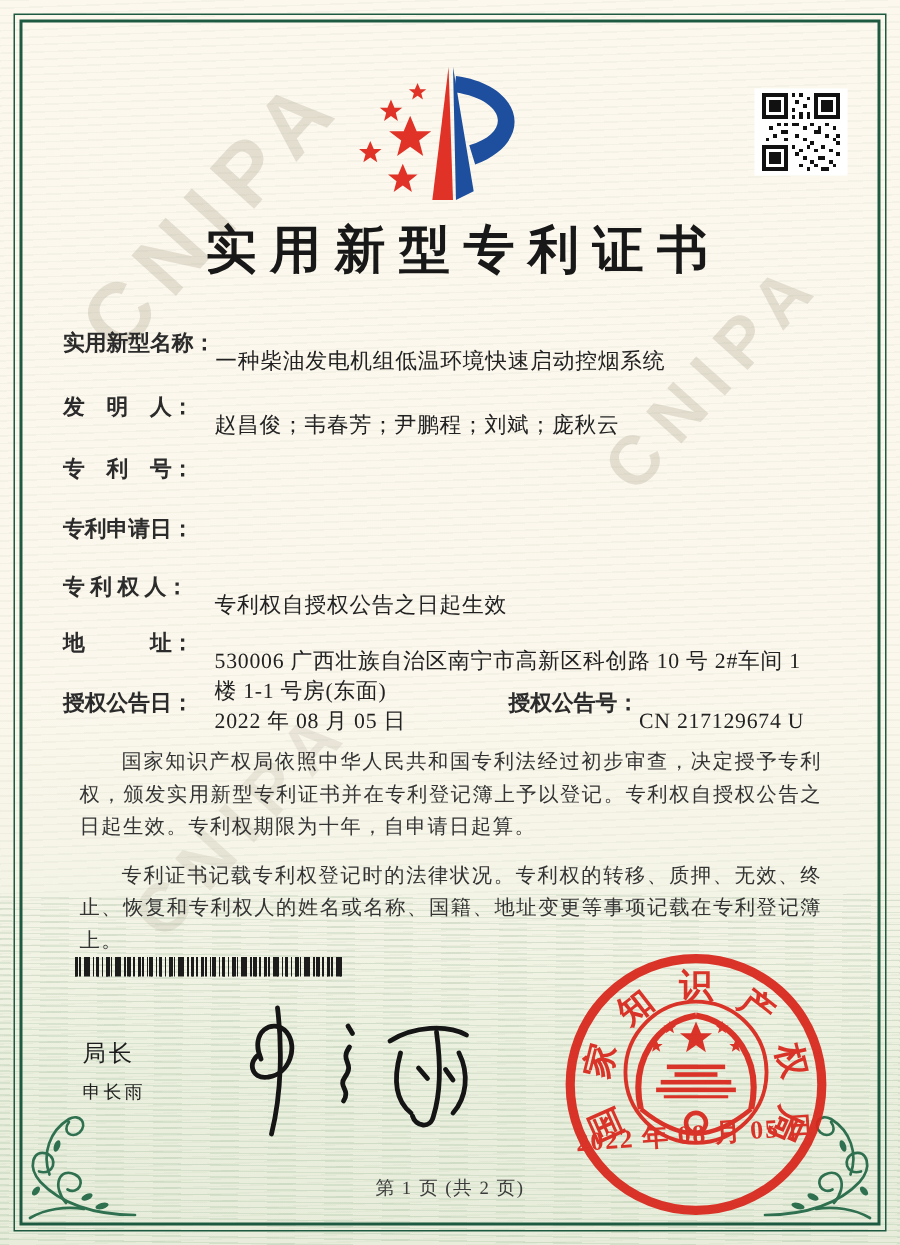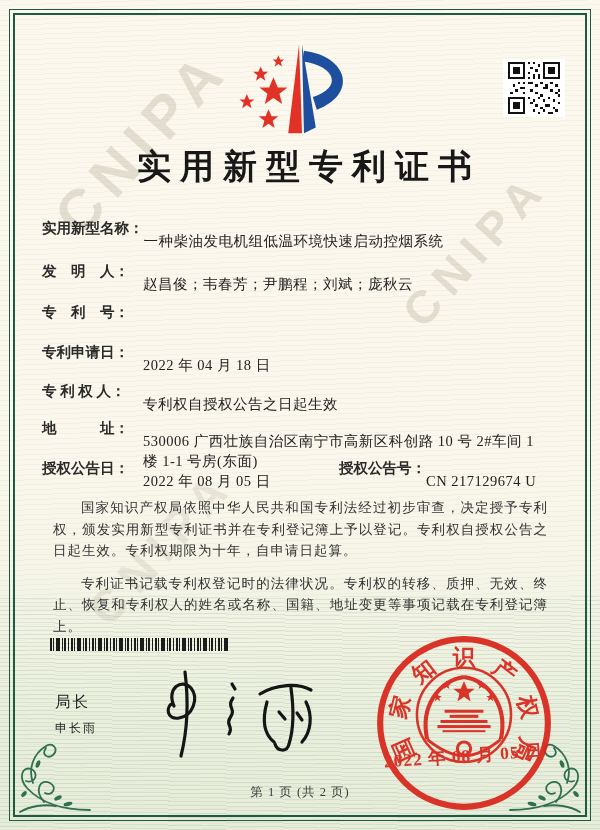--- a/index.html
+++ b/index.html
@@ -206,21 +206,20 @@
   </div>
   <div class="row r1">
     <span class="flabel">发　明　人：</span>
     <span class="fvalue">赵昌俊；韦春芳；尹鹏程；刘斌；庞秋云</span>
   </div>
   <div class="row r2">
     <span class="flabel">专　利　号：</span>
   </div>
   <div class="row r3">
     <span class="flabel">专利申请日：</span>
-    <span class="fvalue">2022 年 04 月 18 日</span>
   </div>
   <div class="row r4">
     <span class="flabel">专 利 权 人：</span>
     <span class="fvalue">专利权自授权公告之日起生效</span>
   </div>
   <div class="row r5">
     <span class="flabel">地　　　址：</span>
     <span class="fvalue wrap">530006 广西壮族自治区南宁市高新区科创路 10 号 2#车间 1 楼 1-1 号房(东面)</span>
   </div>
   <div class="row r6">

